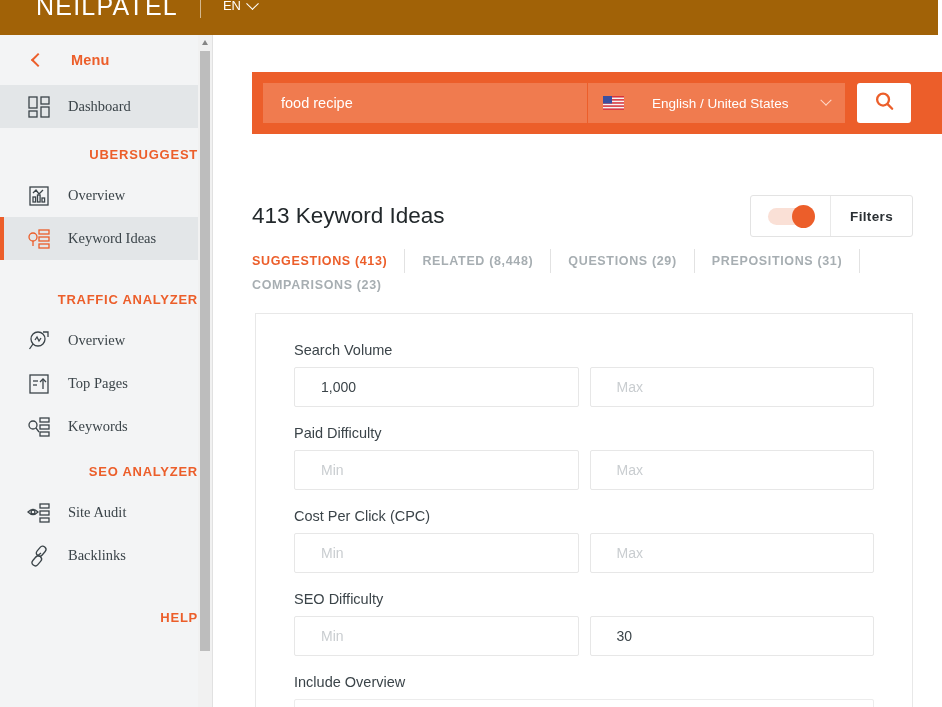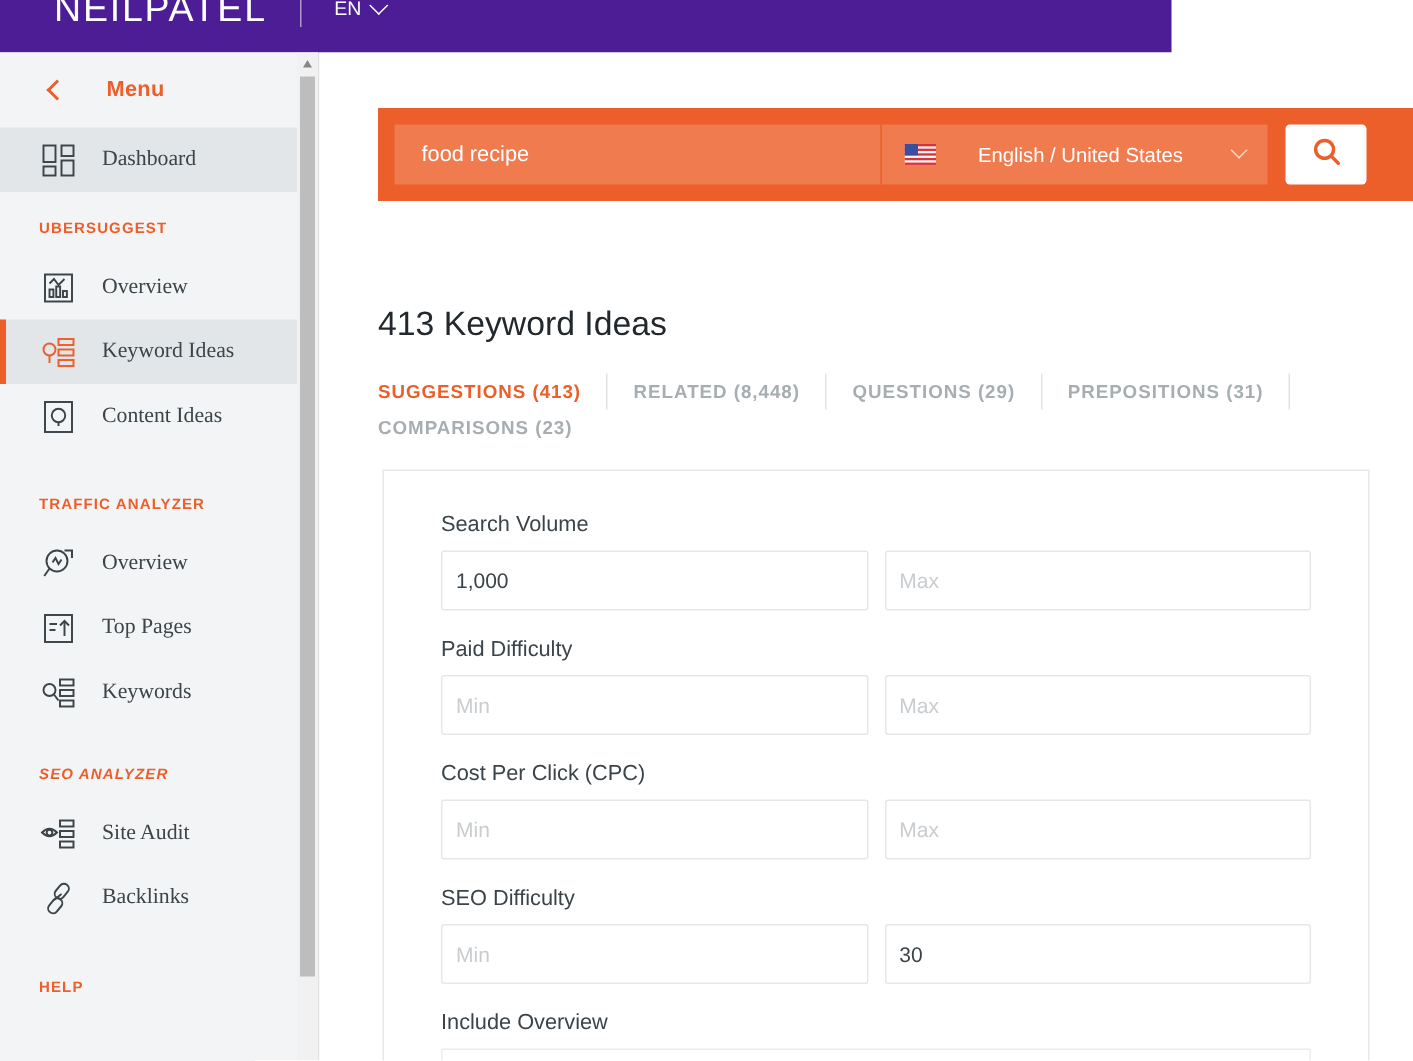--- a/index.html
+++ b/index.html
@@ -7,22 +7,22 @@
     width: 942px; height: 707px;
     overflow: hidden;
     background: #ffffff;
     font-family: "Liberation Sans", sans-serif;
   }
 
   #app { position: relative; width: 942px; height: 707px; background: #fff; }
 
   
   .topbar {
-    position: absolute; top: 0; left: 0; width: 781px; height: 35px;
-    background: #4c1d95;
+    position: absolute; top: 0; left: 0; width: 938px; height: 35px;
+    background: #a16207;
     overflow: hidden;
   }
   .topbar-inner {
     position: absolute; left: 36px; top: -16px;
     display: flex; align-items: center; height: 44px;
   }
   .logo {
     color: #ffffff;
     font-size: 25px;
     letter-spacing: 1.2px;
@@ -76,27 +76,27 @@
     padding-left: 22px;
     font-family: Liberation Serif, serif;
   }
   .nav-item.dash { background: #e3e6e8; }
   .nav-item.active { background: #e3e6e8; border-left-color: #ec5e2a; }
   .nav-item.active .nav-label { color: #3b4449; }
   .nav-ico { width: 26px; height: 26px; flex: 0 0 26px; display:block; }
   .nav-label { white-space: nowrap; }
 
   .sec-head {
-    color: #ec5e2a; font-weight: 700; font-size: 10px;
+    color: #ec5e2a; font-weight: 700; font-size: 13px;
     letter-spacing: .75px;
-    padding-left: 26px;
+    text-align: right;
   }
   .sec-ubers  { margin-top: 19px; margin-bottom: 12px; }
   .sec-traffic{ margin-top: 32px; margin-bottom: 12px; }
-  .sec-seo    { margin-top: 28px; margin-bottom: 12px; font-style: italic; }
+  .sec-seo    { margin-top: 16px; margin-bottom: 12px; }
   .sec-help   { margin-top: 33px; }
 
   
   .sb-track {
     position: absolute; top: 35px; left: 198px; width: 14px; height: 672px;
     background: #f1f1f1;
   }
   .sb-arrow {
     position: absolute; top: 0; left: 0; width: 14px; height: 15px;
     background: #f1f1f1;
@@ -217,21 +217,21 @@
     padding: 28px 38px 10px 38px;
   }
   .f-label {
     font-size: 14.5px; color: #3b4449; margin-bottom: 9px; margin-top: 18px;
   }
   .f-label.first { margin-top: 0; }
   .f-row { display: flex; gap: 11px; }
   .f-input {
     flex: 1; height: 40px;
     border: 1px solid #e7e7e7; border-radius: 2px;
-    padding: 0 9px; font-size: 14px; color: #3b4449;
+    padding: 0 26px; font-size: 14px; color: #3b4449;
     font-family: "Liberation Sans", sans-serif;
     background: #fff; outline: none;
   }
   .f-input::placeholder { color: #c9cdd0; }
   .f-input.focused { position: relative; }
   .f-textarea {
     width: 100%; height: 90px;
     border: 1px solid #ececec; border-radius: 2px;
     padding: 14px 17px; font-size: 14px; color: #3b4449;
     font-family: "Liberation Sans", sans-serif;
@@ -295,30 +295,20 @@
           <circle cx="7" cy="11" r="4"></circle>
             <line x1="7" y1="15" x2="7" y2="20"></line>
           <rect x="13" y="4" width="10" height="4"></rect>
             <rect x="13" y="11" width="10" height="4"></rect>
             <rect x="13" y="18" width="10" height="4"></rect>
         </svg>
       </span>
       <span class="nav-label">Keyword Ideas</span>
     </div>
 
-    <div class="nav-item">
-      <span class="nav-ico">
-        <svg viewBox="0 0 26 26" width="26" height="26" fill="none" stroke="#3b4449" stroke-width="1.3">
-          <rect x="4" y="3" width="18" height="20"></rect>
-          <circle cx="13" cy="12" r="4.5"></circle>
-            <line x1="13" y1="16.5" x2="13" y2="19"></line>
-        </svg>
-      </span>
-      <span class="nav-label">Content Ideas</span>
-    </div>
 
     <div class="sec-head sec-traffic">TRAFFIC ANALYZER</div>
 
     <div class="nav-item">
       <span class="nav-ico">
         <svg viewBox="0 0 26 26" width="26" height="26" fill="none" stroke="#3b4449" stroke-width="1.3">
           <circle cx="12" cy="11" r="7"></circle>
             <line x1="7" y1="16" x2="3.5" y2="21"></line>
           <polyline points="9,12 11,9 13,13 15,10"></polyline>
           <polyline points="17,4 22,4 22,9"></polyline>
@@ -416,20 +406,28 @@
           <svg viewBox="0 0 24 24" width="23" height="23" fill="none" stroke="#ec5e2a" stroke-width="2.4" stroke-linecap="round">
             <circle cx="10.5" cy="10" r="6.2"></circle>
               <line x1="15.2" y1="14.7" x2="20" y2="19.6"></line>
           </svg>
         </span>
       </button>
     </div>
 
     <div class="title-row">
       <div class="page-title">413 Keyword Ideas</div>
+      <div class="filters-box">
+        <div class="toggle-cell">
+          <span class="toggle">
+              <span class="knob"></span>
+            </span>
+        </div>
+        <div class="filters-label">Filters</div>
+      </div>
     </div>
 
     <div class="tabs">
       <div class="tab active">SUGGESTIONS (413)</div>
       <div class="tab">RELATED (8,448)</div>
       <div class="tab">QUESTIONS (29)</div>
       <div class="tab">PREPOSITIONS (31)</div>
       <div class="tab last">COMPARISONS (23)</div>
     </div>
 

